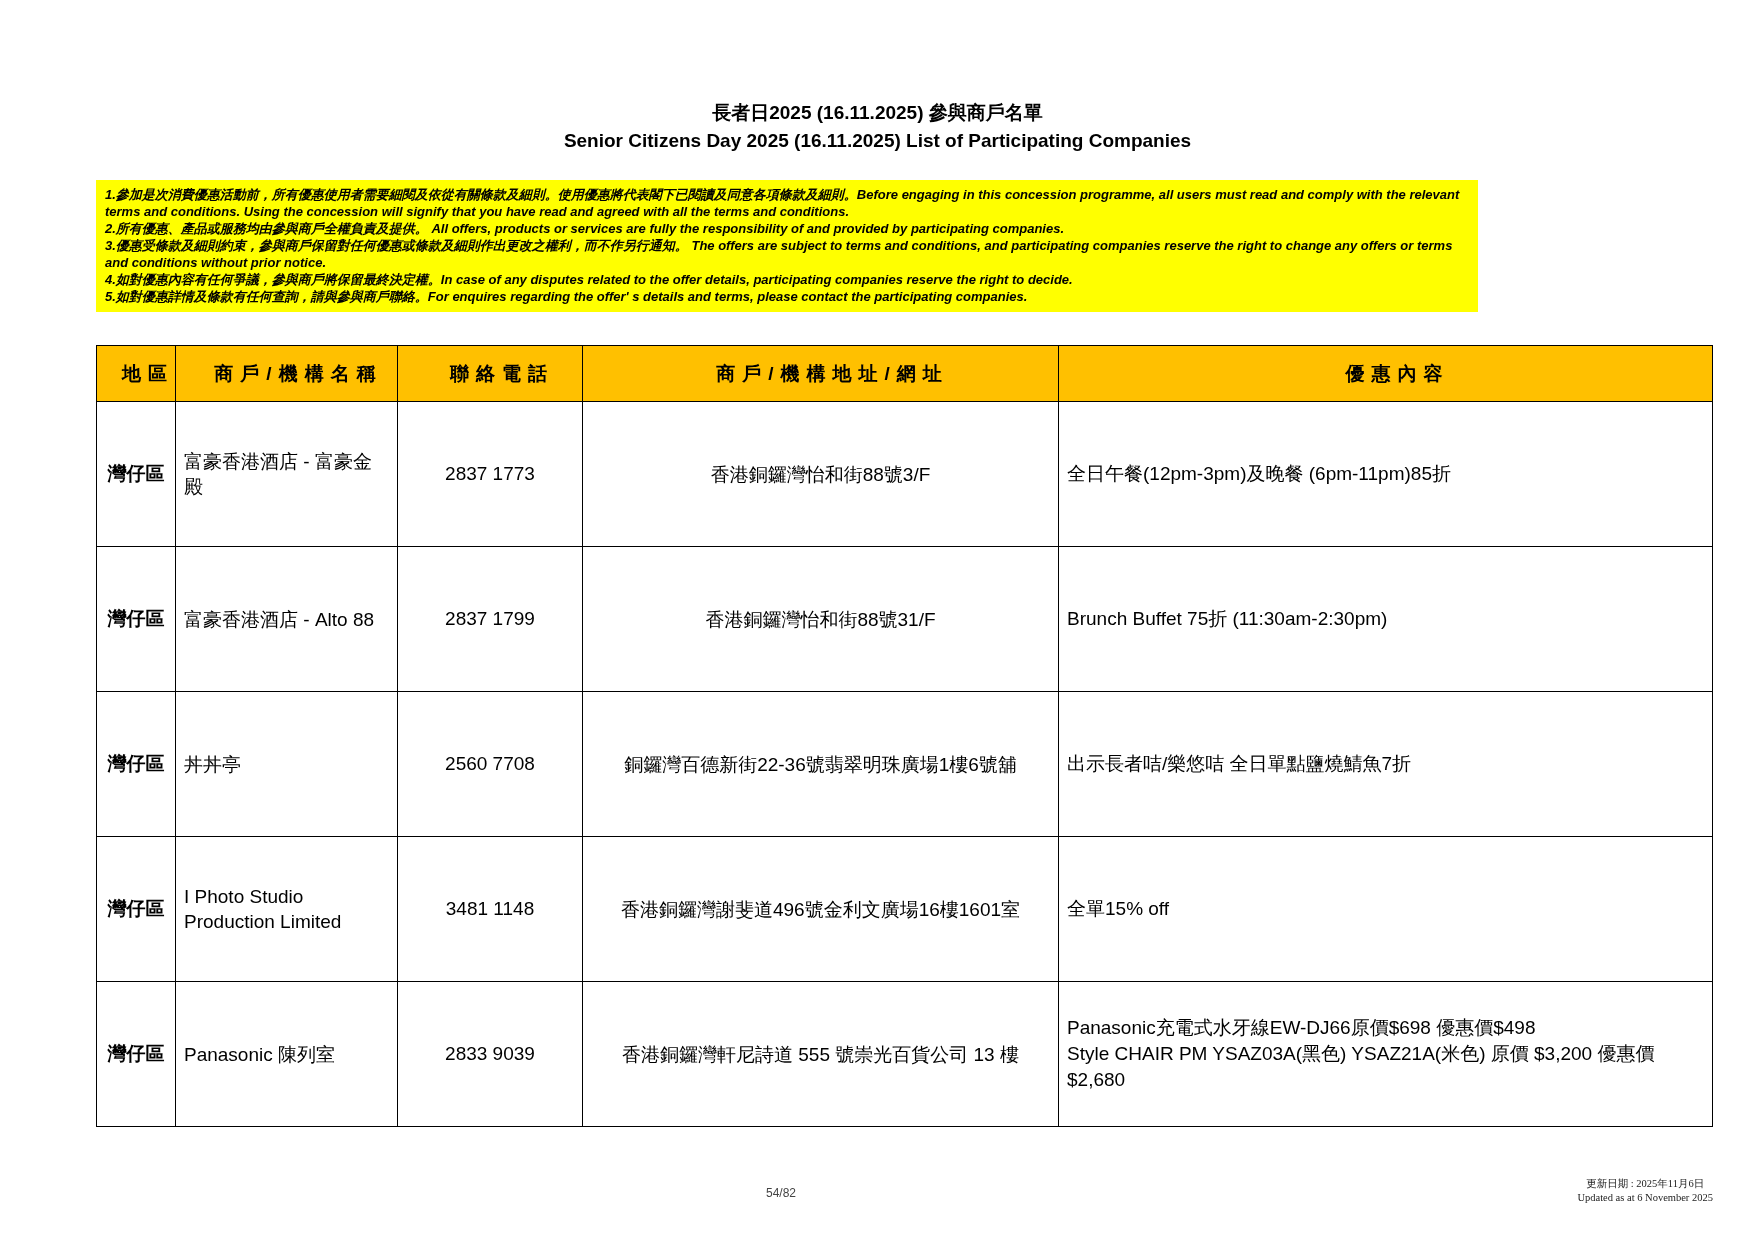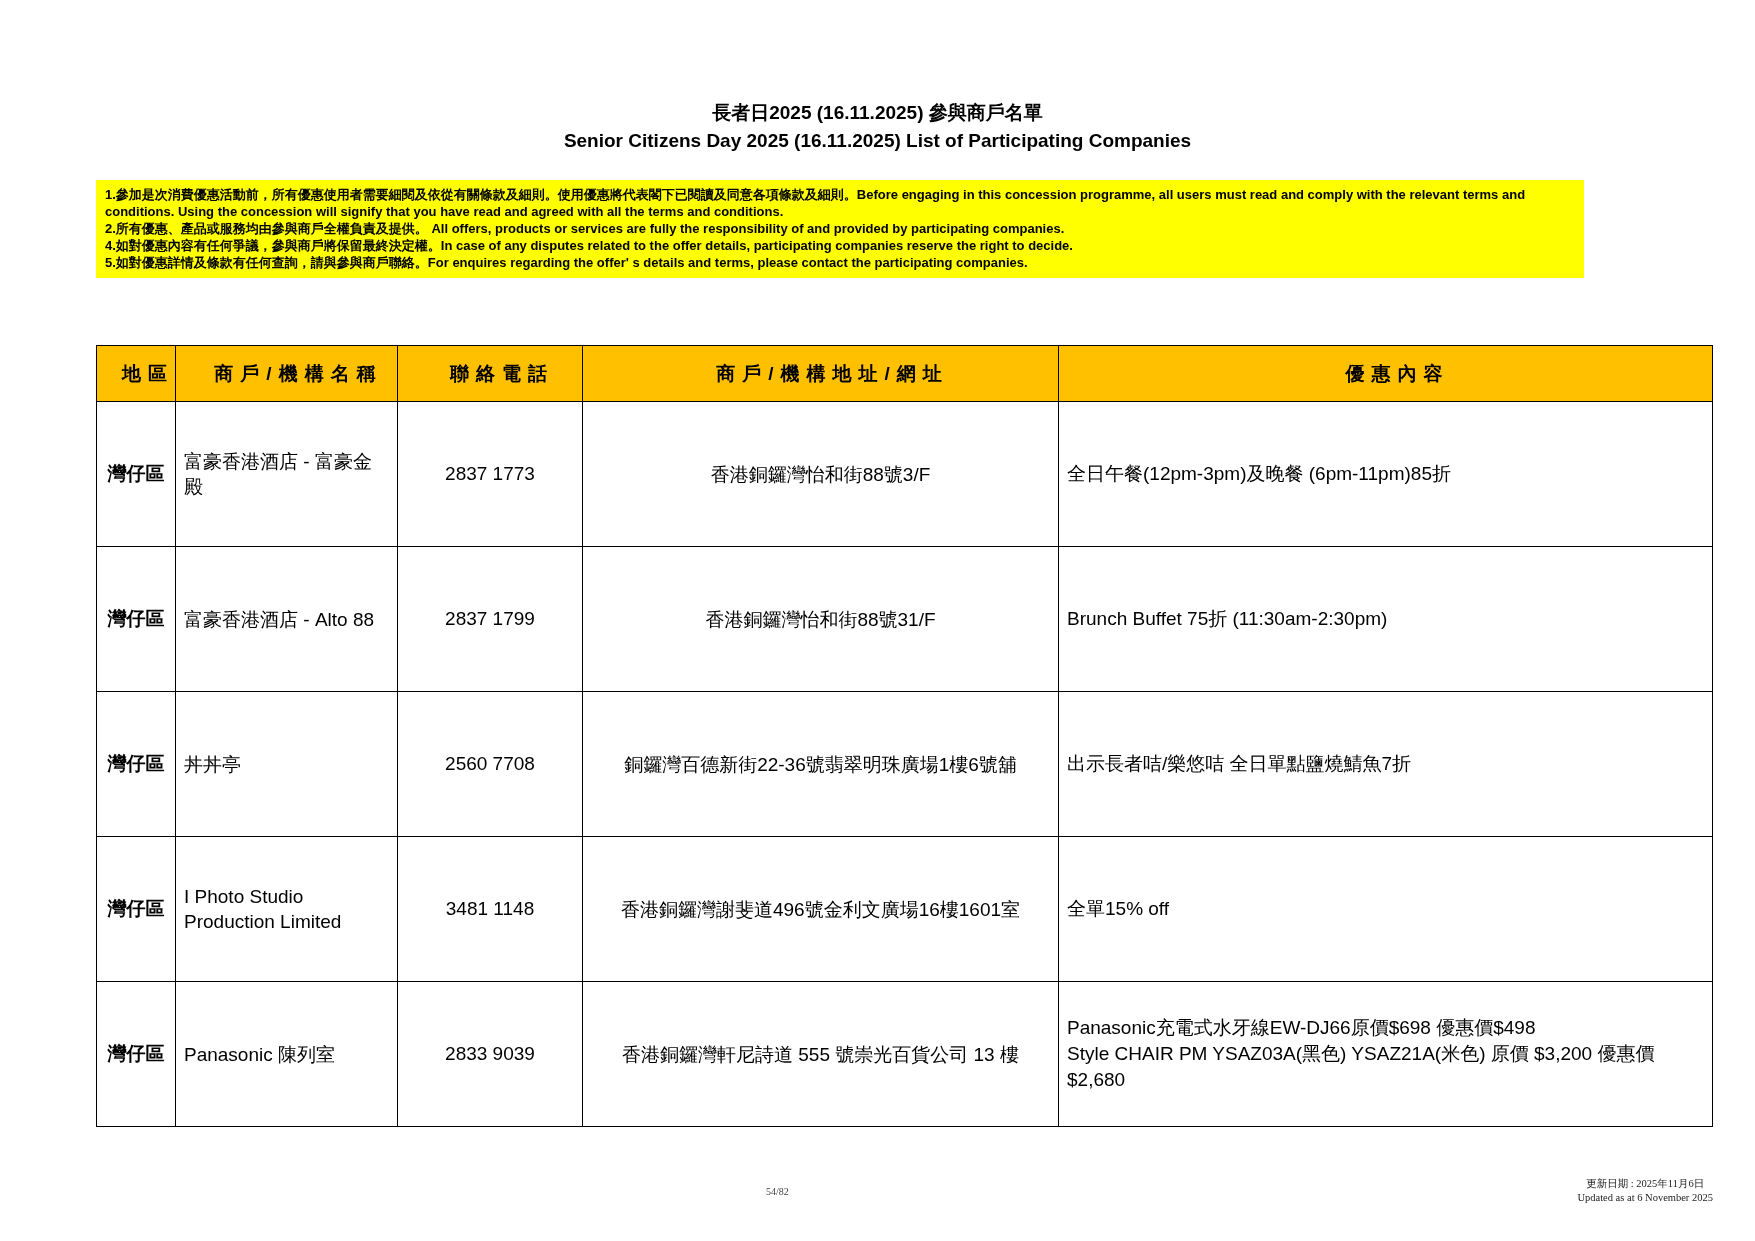--- a/index.html
+++ b/index.html
@@ -22,24 +22,25 @@
   }
   .title-line {
     font-size: 19px;
     font-weight: bold;
     line-height: 28px;
   }
   .notice {
     position: absolute;
     left: 96px;
     top: 180px;
-    width: 1488px;
+    width: 1382px;
     box-sizing: border-box;
     background: var(--notice-bg, #FFFF00);
     padding: 6px 9px 7px 9px;
+    font-style: italic;
   }
   .notice-item {
     font-size: 13px;
     font-weight: bold;
     line-height: 17px;
   }
   table.list {
     position: absolute;
     left: 96px;
     top: 345px;
@@ -68,22 +69,22 @@
   }
   td.c-district { text-align: center; padding: 4px 2px; font-weight: bold; }
   td.c-name     { text-align: left; line-height: 25px; }
   td.c-phone    { text-align: center; }
   td.c-address  { text-align: center; line-height: 25px; }
   td.c-offer    { text-align: left; line-height: 26px; }
   .footer-page {
     position: absolute;
     left: 766px;
     top: 1186px;
-    font-family: Liberation Serif, serif;
-    font-size: 10px;
+    font-family: Liberation Sans, sans-serif;
+    font-size: 12px;
     color: #444;
   }
   .footer-updated {
     position: absolute;
     right: 42px;
     top: 1177px;
     text-align: center;
     font-family: "Liberation Serif", "DejaVu Serif", serif;
     font-size: 10.5px;
     line-height: 14px;
@@ -96,20 +97,21 @@
 <div class="page">
 
   <div class="titles">
     <div class="title-line">長者日2025 (16.11.2025) 參與商戶名單</div>
     <div class="title-line">Senior Citizens Day 2025 (16.11.2025) List of Participating Companies</div>
   </div>
 
   <div class="notice">
     <div class="notice-item">1.參加是次消費優惠活動前，所有優惠使用者需要細閱及依從有關條款及細則。使用優惠將代表閣下已閱讀及同意各項條款及細則。Before engaging in this concession programme, all users must read and comply with the relevant terms and conditions.  Using the concession will signify that you have read and agreed with all the terms and conditions.</div>
     <div class="notice-item">2.所有優惠、產品或服務均由參與商戶全權負責及提供。 All offers, products or services are fully the responsibility of and provided by participating companies.</div>
+    <div class="notice-item">3.優惠受條款及細則約束，參與商戶保留對任何優惠或條款及細則作出更改之權利，而不作另行通知。 The offers are subject to terms and conditions, and participating companies reserve the right to change any offers or terms and conditions without prior notice.</div>
     <div class="notice-item">4.如對優惠內容有任何爭議，參與商戶將保留最終決定權。In case of any disputes related to the offer details, participating companies reserve the right to decide.</div>
     <div class="notice-item">5.如對優惠詳情及條款有任何查詢，請與參與商戶聯絡。For enquires regarding the offer' s details and terms, please contact the participating companies.</div>
   </div>
 
   <table class="list">
     <colgroup>
       <col style="width:79px">
       <col style="width:222px">
       <col style="width:185px">
       <col style="width:476px">

